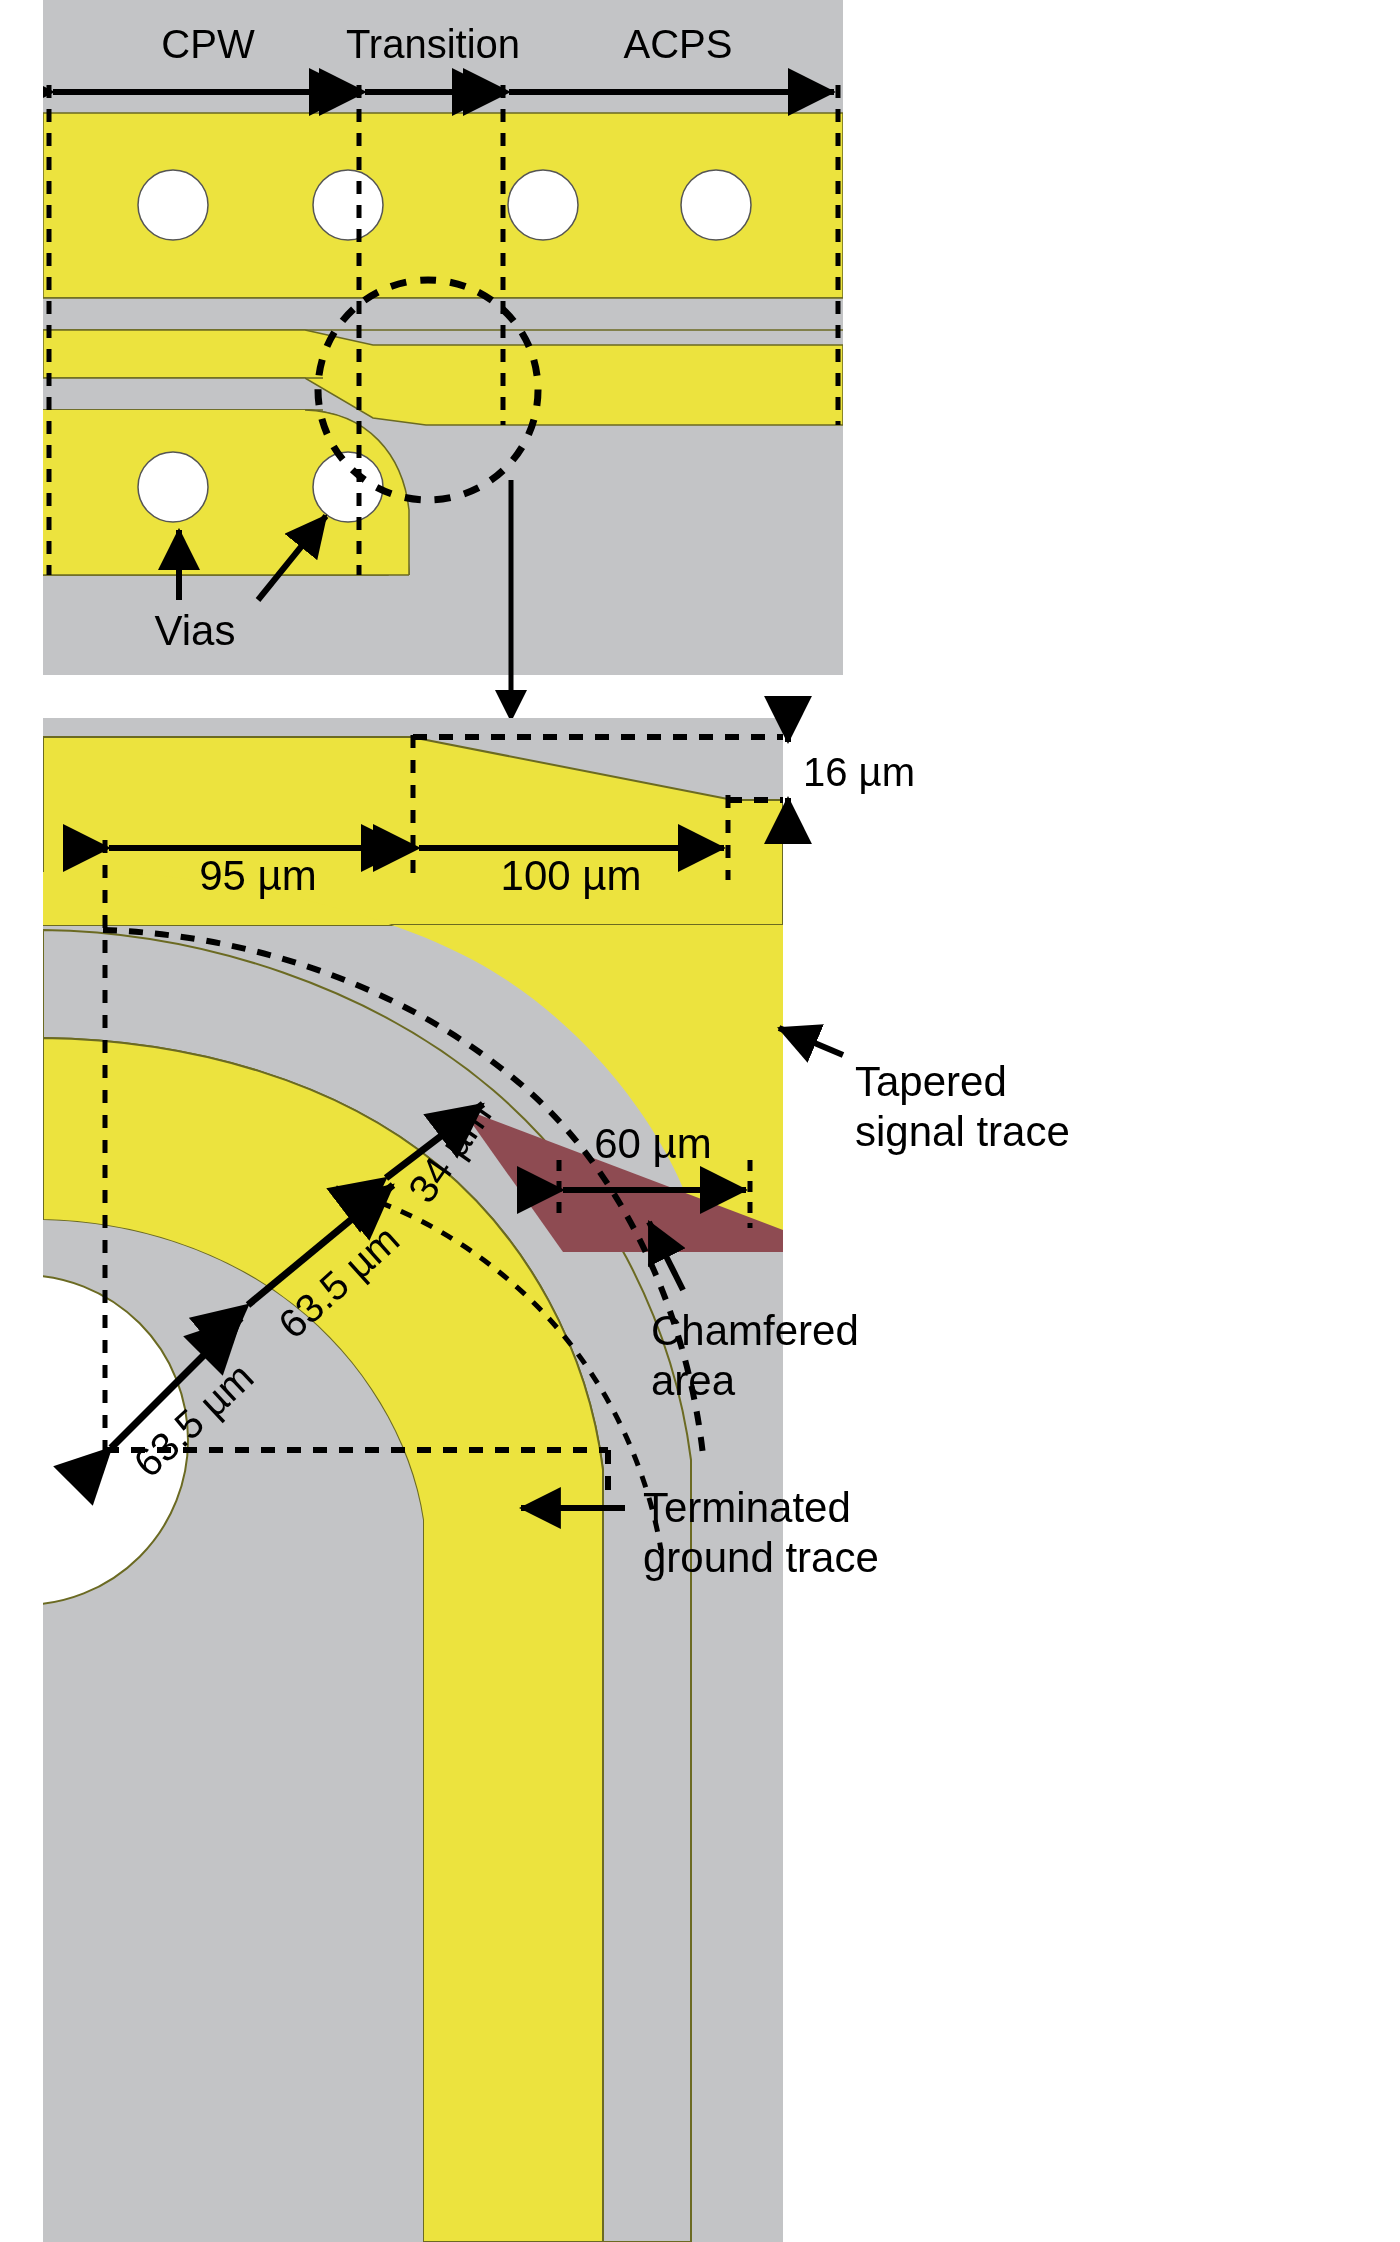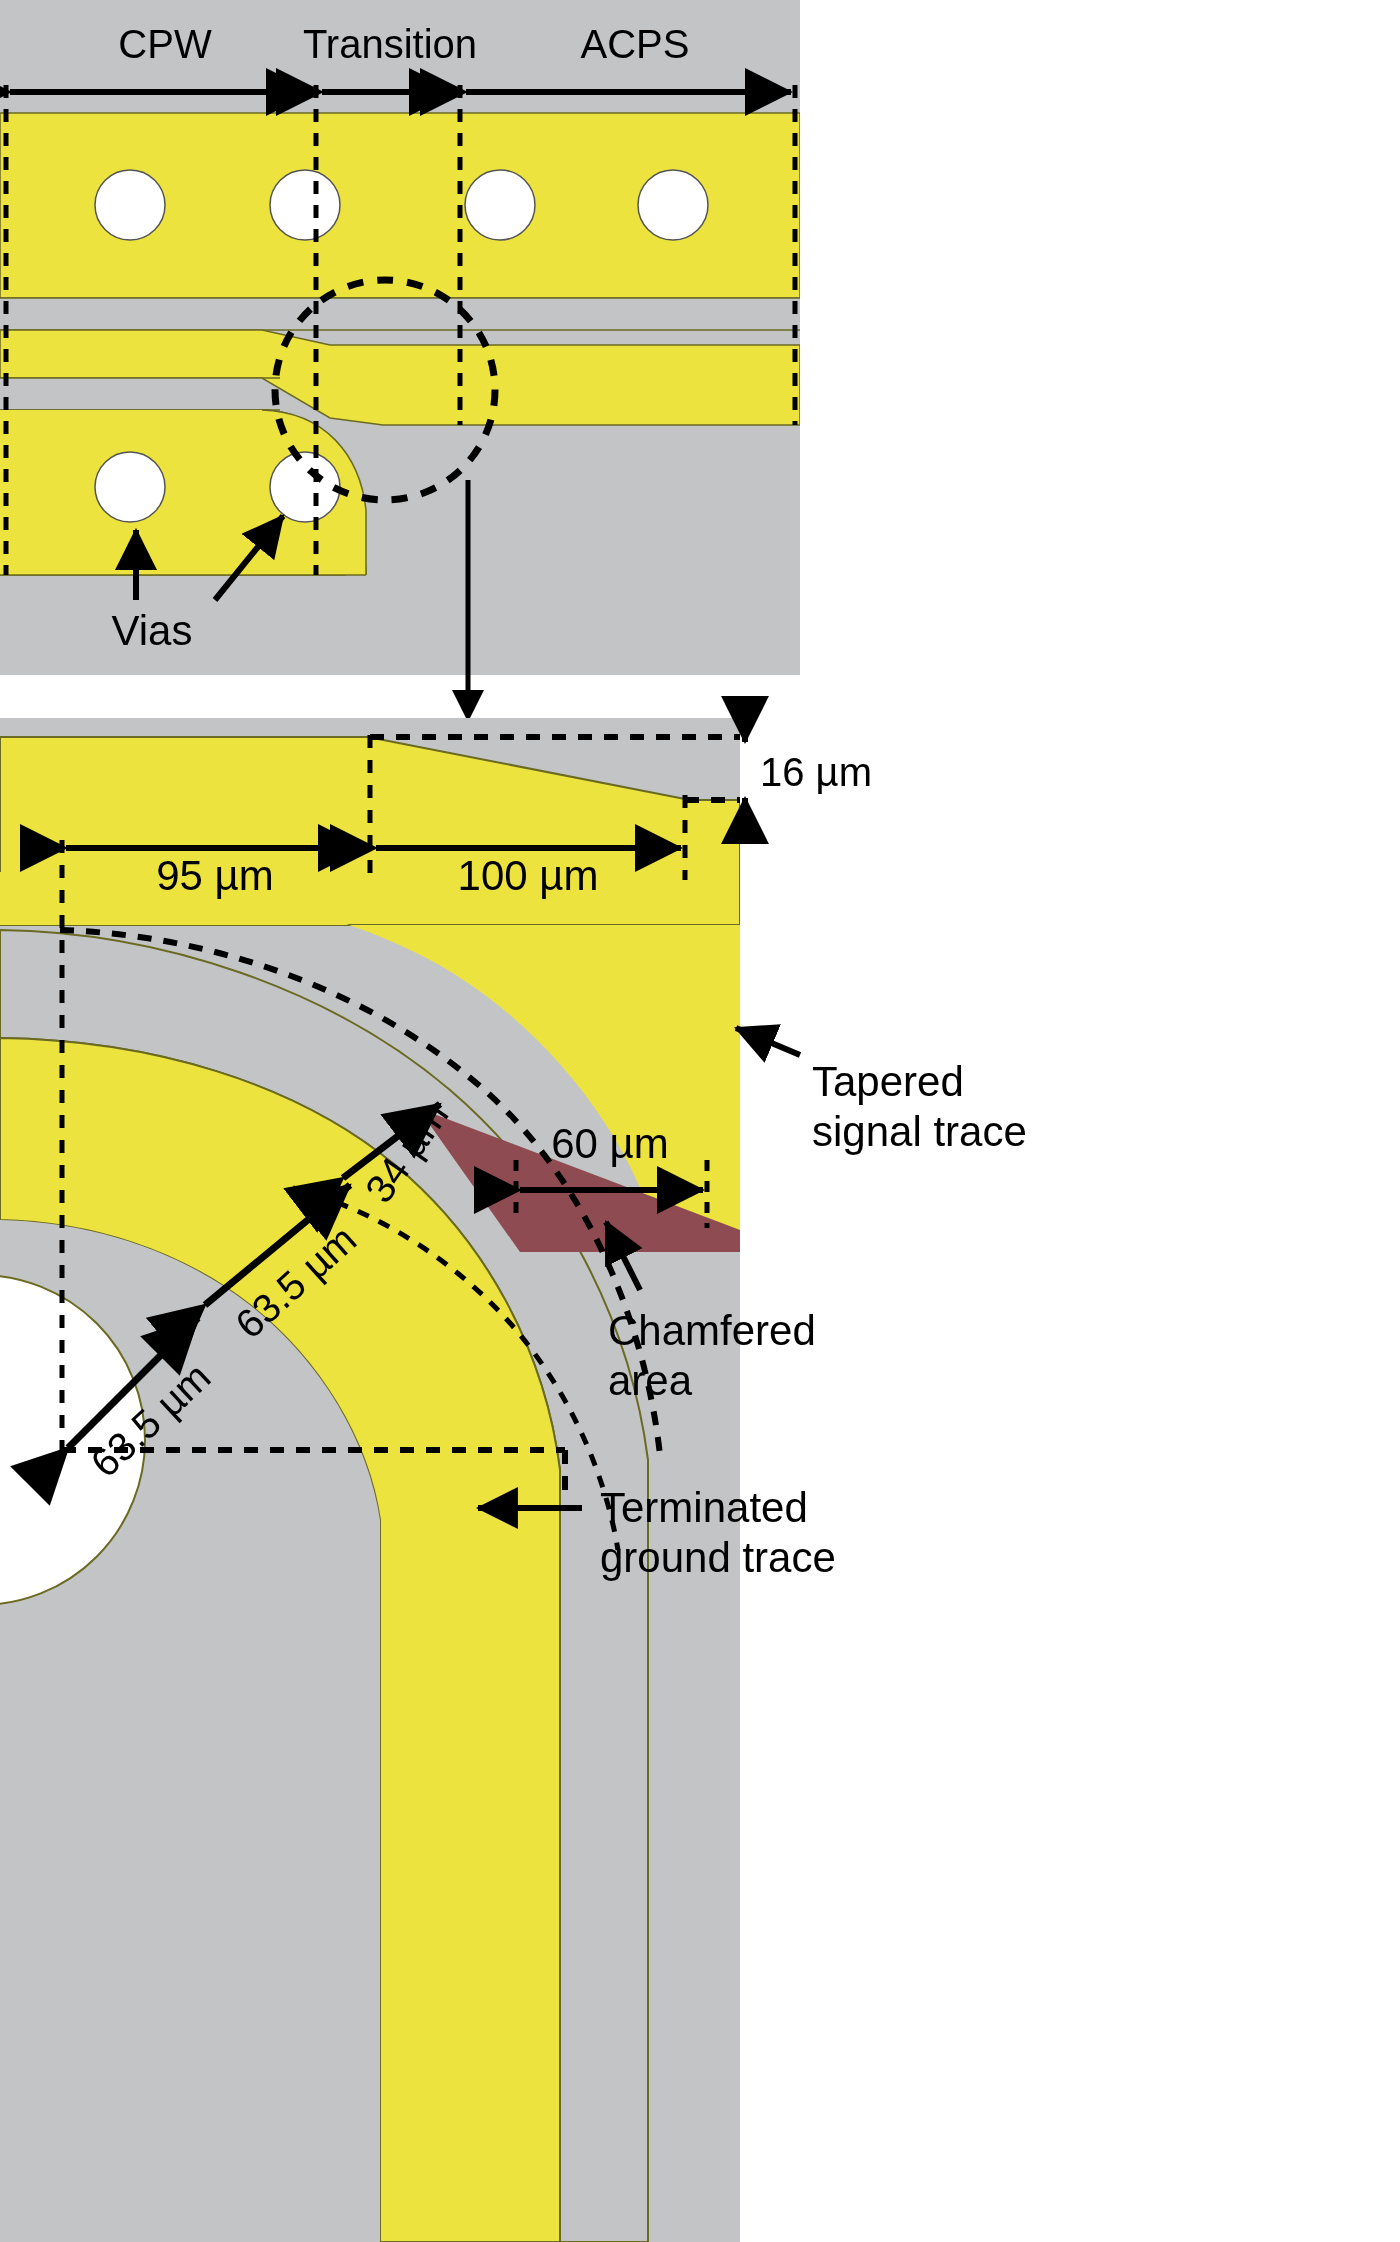--- a/index.html
+++ b/index.html
@@ -1,17 +1,17 @@
 <!DOCTYPE html>
 <html><head>
 <meta charset="utf-8">
 <style>
   html,body{margin:0;padding:0;background:#fff;}
   body{font-family:"Liberation Sans",sans-serif;}
-  #root{position:relative;width:1272px;height:2242px;background:#ffffff;overflow:hidden;}
+  #root{position:relative;width:1272px;height:2242px;background:#ffffff;overflow:hidden;padding-left:43px;}
   svg{display:block;}
   .lbl{font-family:"Liberation Sans",sans-serif;fill:#000;}
 </style>
 </head>
 <body>
 
 <div id="root">
 
 <svg width="1400" height="2242" viewBox="0 0 1400 2242" xmlns="http://www.w3.org/2000/svg">
 

